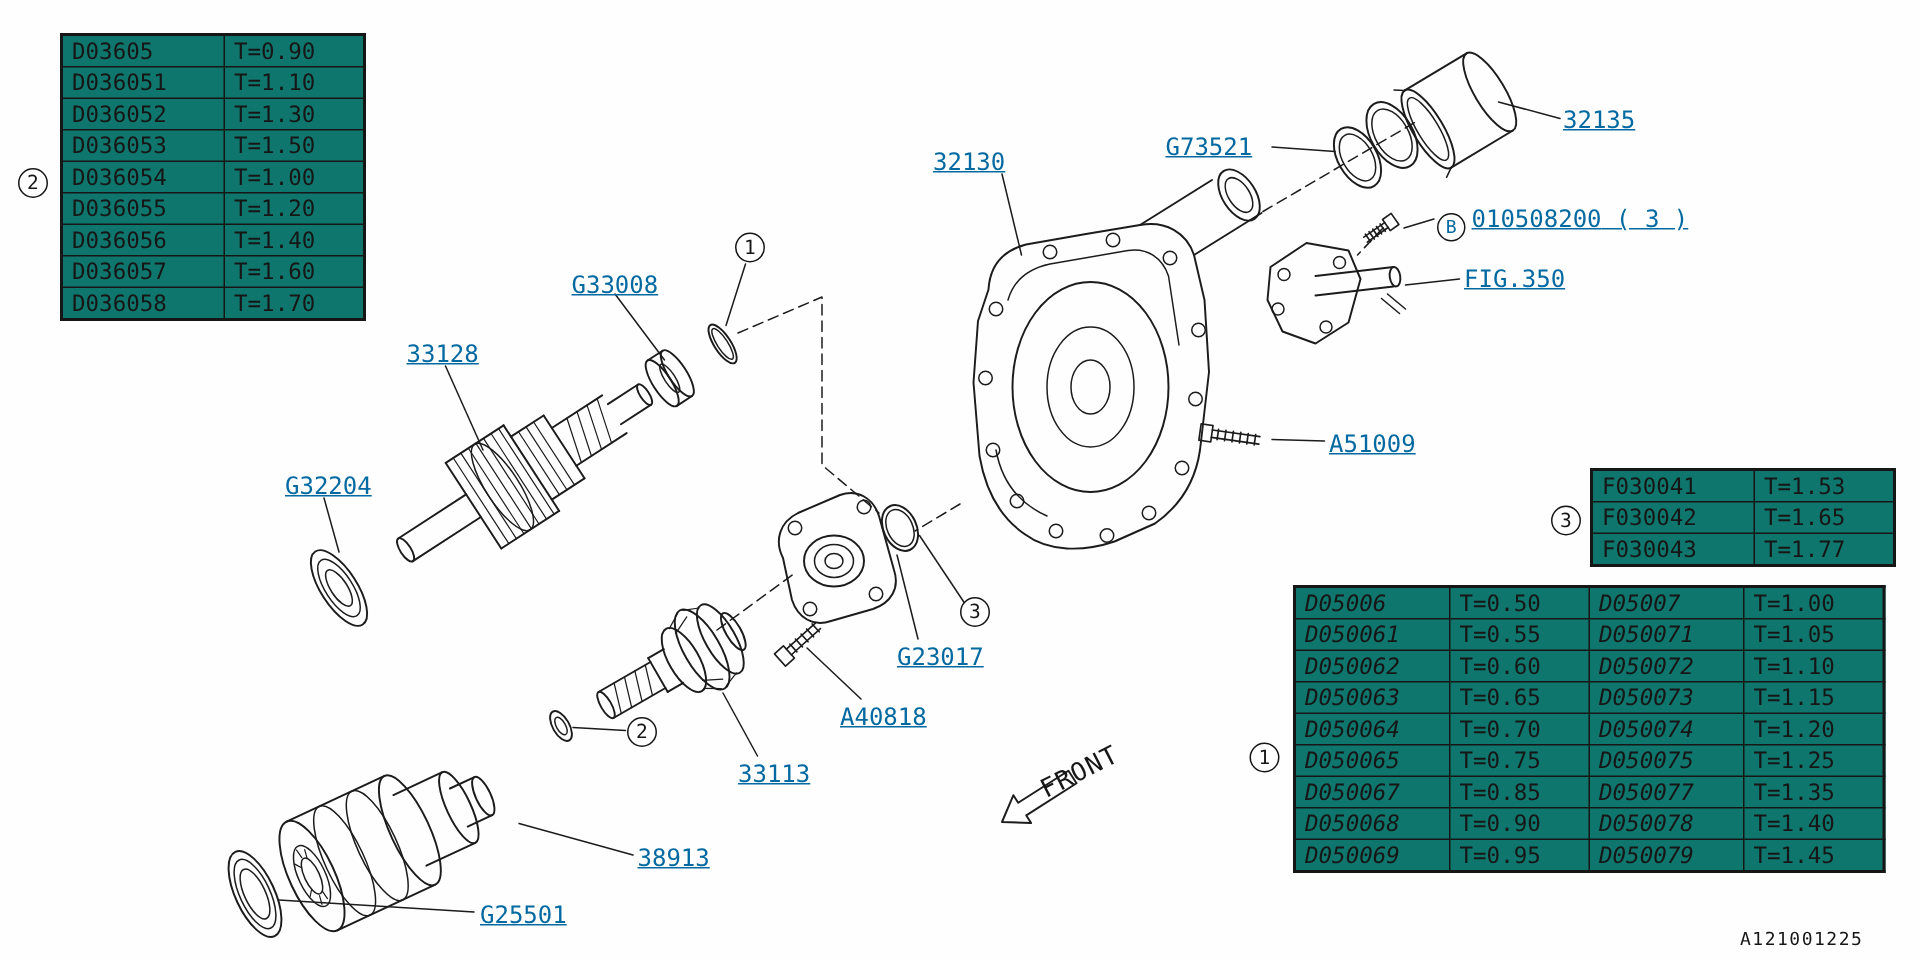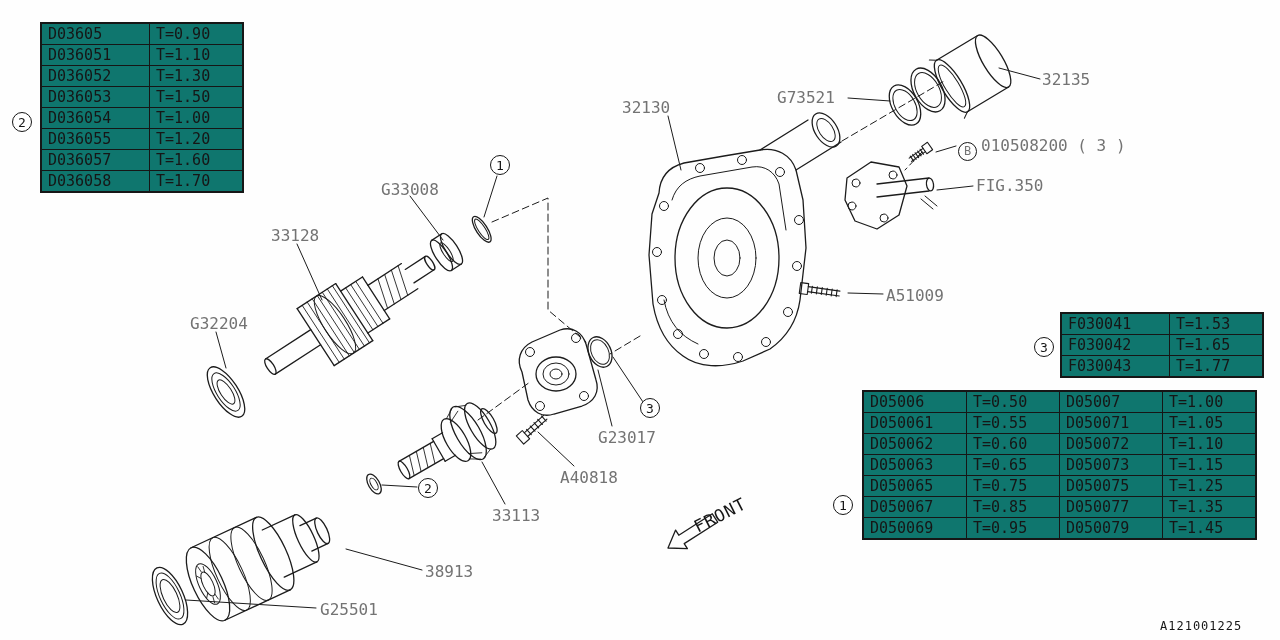--- a/index.html
+++ b/index.html
@@ -1,28 +1,28 @@
 <!DOCTYPE html>
 <html><head>
 <meta charset="utf-8">
 <style>
   html,body{margin:0;padding:0;background:#fff;}
   body{width:1280px;height:640px;font-family:"DejaVu Sans Mono","Liberation Mono",monospace;color:#161616;}
   .canvas{position:relative;width:1280px;height:640px;background:#fefefe;overflow:hidden;}
   svg{position:absolute;left:0;top:0;}
-  .label{position:absolute;font-size:16px;white-space:nowrap;color:#737373;}
+  .label{position:absolute;font-size:16px;white-space:nowrap;color:#0369a1;text-decoration:underline;}
   .badge{position:absolute;width:20px;height:20px;border:1.6px solid #161616;border-radius:50%;
          display:flex;align-items:center;justify-content:center;font-size:13px;background:#fff;box-sizing:border-box;}
   .badge-inline{display:inline-flex;width:19px;height:19px;border:1.6px solid #161616;border-radius:50%;
          align-items:center;justify-content:center;font-size:12px;vertical-align:-4px;margin-right:4px;box-sizing:border-box;}
   table.parts-table{position:absolute;border-collapse:collapse;border:2px solid #161616;font-size:15px;background:#0f766e;}
   table.parts-table td{border:1.2px solid #161616;padding:0 6px;height:20px;line-height:20px;white-space:nowrap;}
   .col-part{min-width:95px;}
   .col-t{min-width:80px;margin-top:43px;}
-  .t1 .col-part{min-width:90px;}
+  .t1 .col-part{min-width:90px;font-style:italic;}
   .t1 .col-t{min-width:80px;}
   .t3 td{height:22px;line-height:22px;}
   .front-label{position:absolute;font-size:17px;letter-spacing:1px;transform:rotate(-27deg);}
   .diagram-id{position:absolute;font-size:12px;letter-spacing:1px;}
 </style>
 </head>
 <body>
 
 <div class="canvas">
 
@@ -342,20 +342,24 @@
         <tr>
           <td class="col-part">D036054</td>
           <td class="col-t">T=1.00</td>
         </tr>
 
         <tr>
           <td class="col-part">D036055</td>
           <td class="col-t">T=1.20</td>
         </tr>
 
+        <tr>
+          <td class="col-part">D036056</td>
+          <td class="col-t">T=1.40</td>
+        </tr>
 
         <tr>
           <td class="col-part">D036057</td>
           <td class="col-t">T=1.60</td>
         </tr>
 
         <tr>
           <td class="col-part">D036058</td>
           <td class="col-t">T=1.70</td>
         </tr>
@@ -408,36 +412,48 @@
           <td class="col-t">T=1.10</td>
         </tr>
 
         <tr>
           <td class="col-part">D050063</td>
           <td class="col-t">T=0.65</td>
           <td class="col-part">D050073</td>
           <td class="col-t">T=1.15</td>
         </tr>
 
+        <tr>
+          <td class="col-part">D050064</td>
+          <td class="col-t">T=0.70</td>
+          <td class="col-part">D050074</td>
+          <td class="col-t">T=1.20</td>
+        </tr>
 
         <tr>
           <td class="col-part">D050065</td>
           <td class="col-t">T=0.75</td>
           <td class="col-part">D050075</td>
           <td class="col-t">T=1.25</td>
         </tr>
 
 
         <tr>
           <td class="col-part">D050067</td>
           <td class="col-t">T=0.85</td>
           <td class="col-part">D050077</td>
           <td class="col-t">T=1.35</td>
         </tr>
 
+        <tr>
+          <td class="col-part">D050068</td>
+          <td class="col-t">T=0.90</td>
+          <td class="col-part">D050078</td>
+          <td class="col-t">T=1.40</td>
+        </tr>
 
         <tr>
           <td class="col-part">D050069</td>
           <td class="col-t">T=0.95</td>
           <td class="col-part">D050079</td>
           <td class="col-t">T=1.45</td>
         </tr>
       </tbody>
   </table>
 

